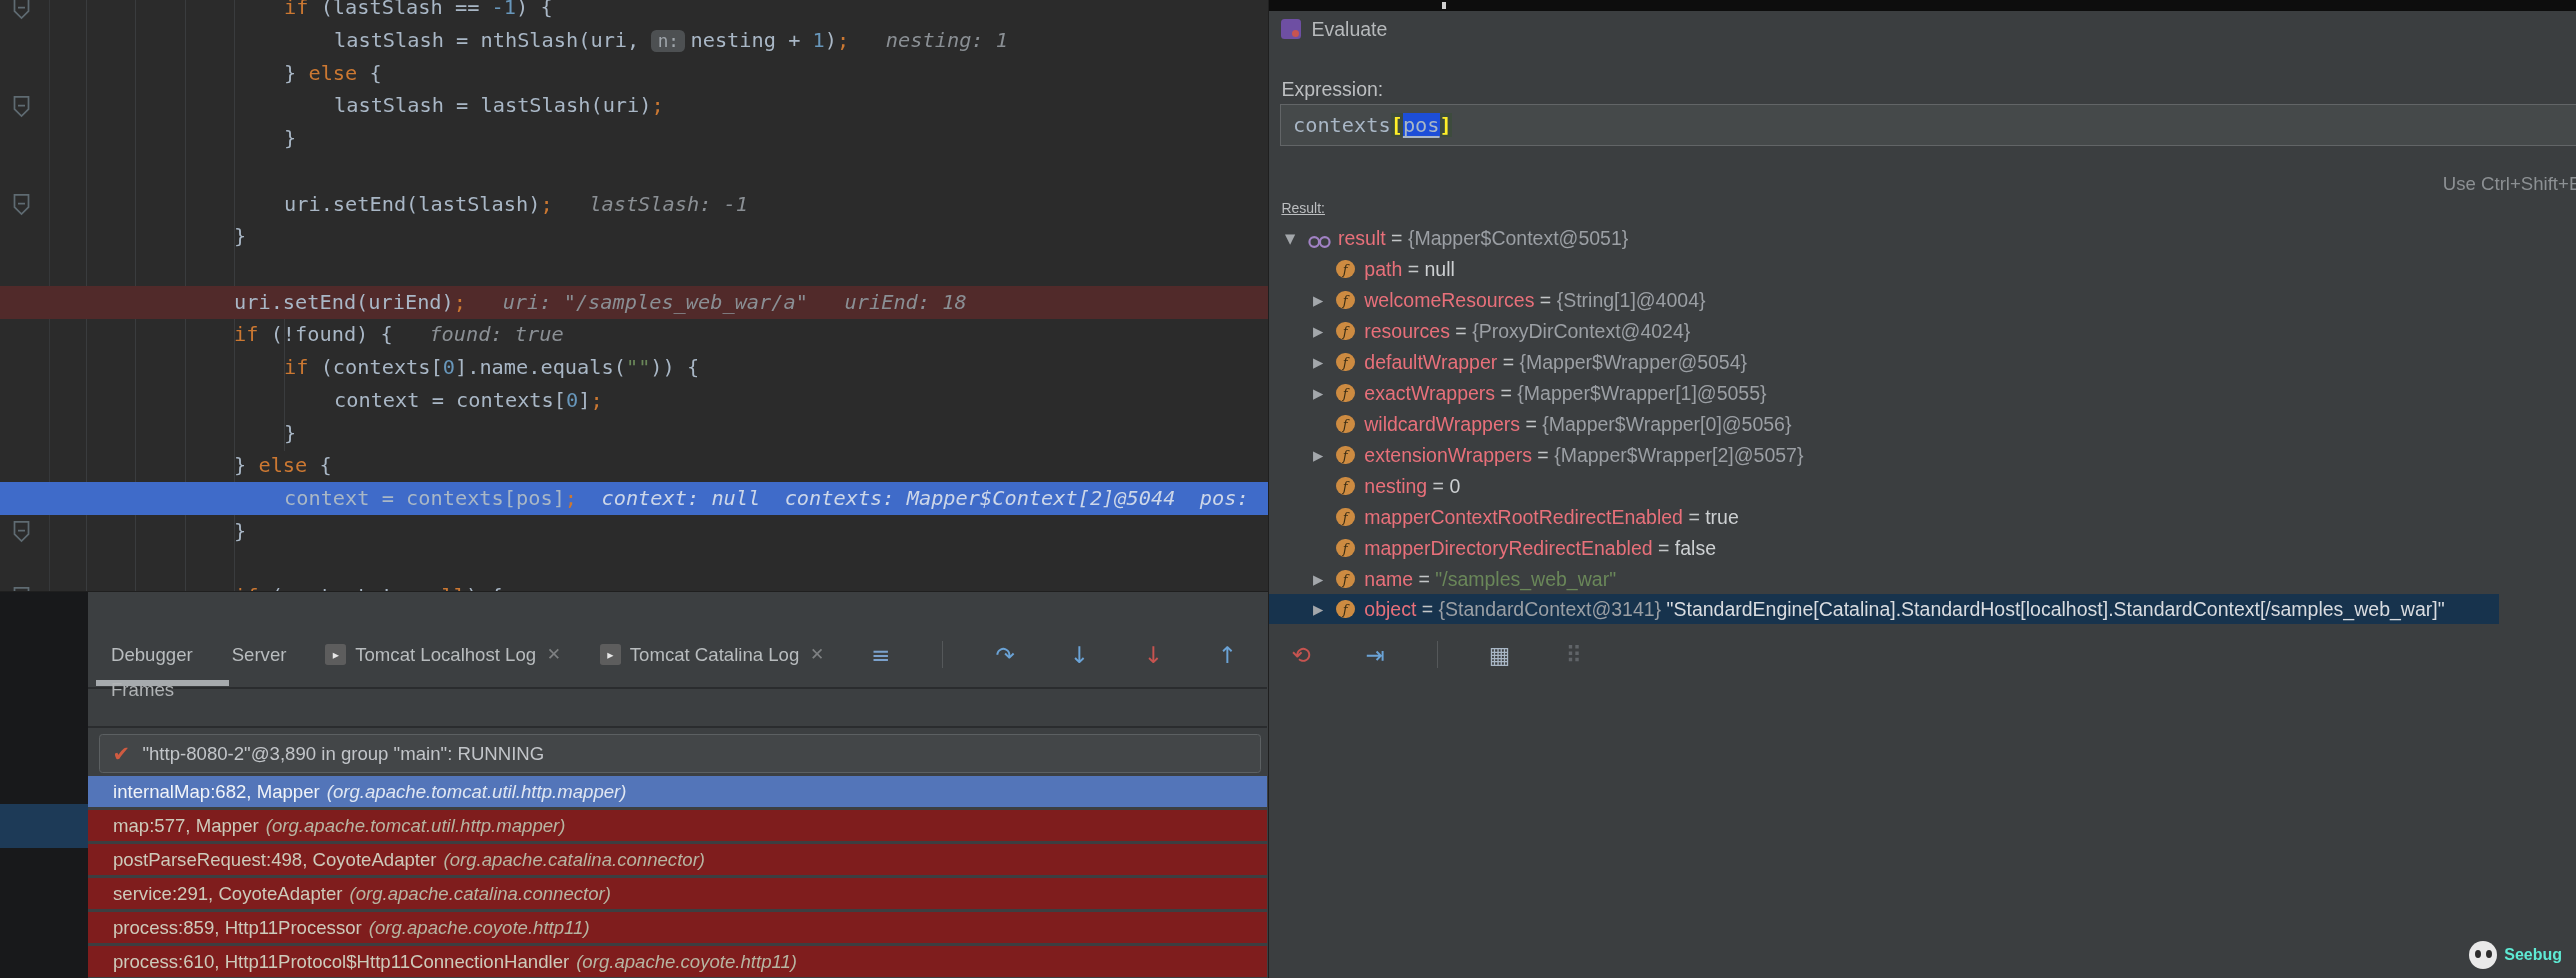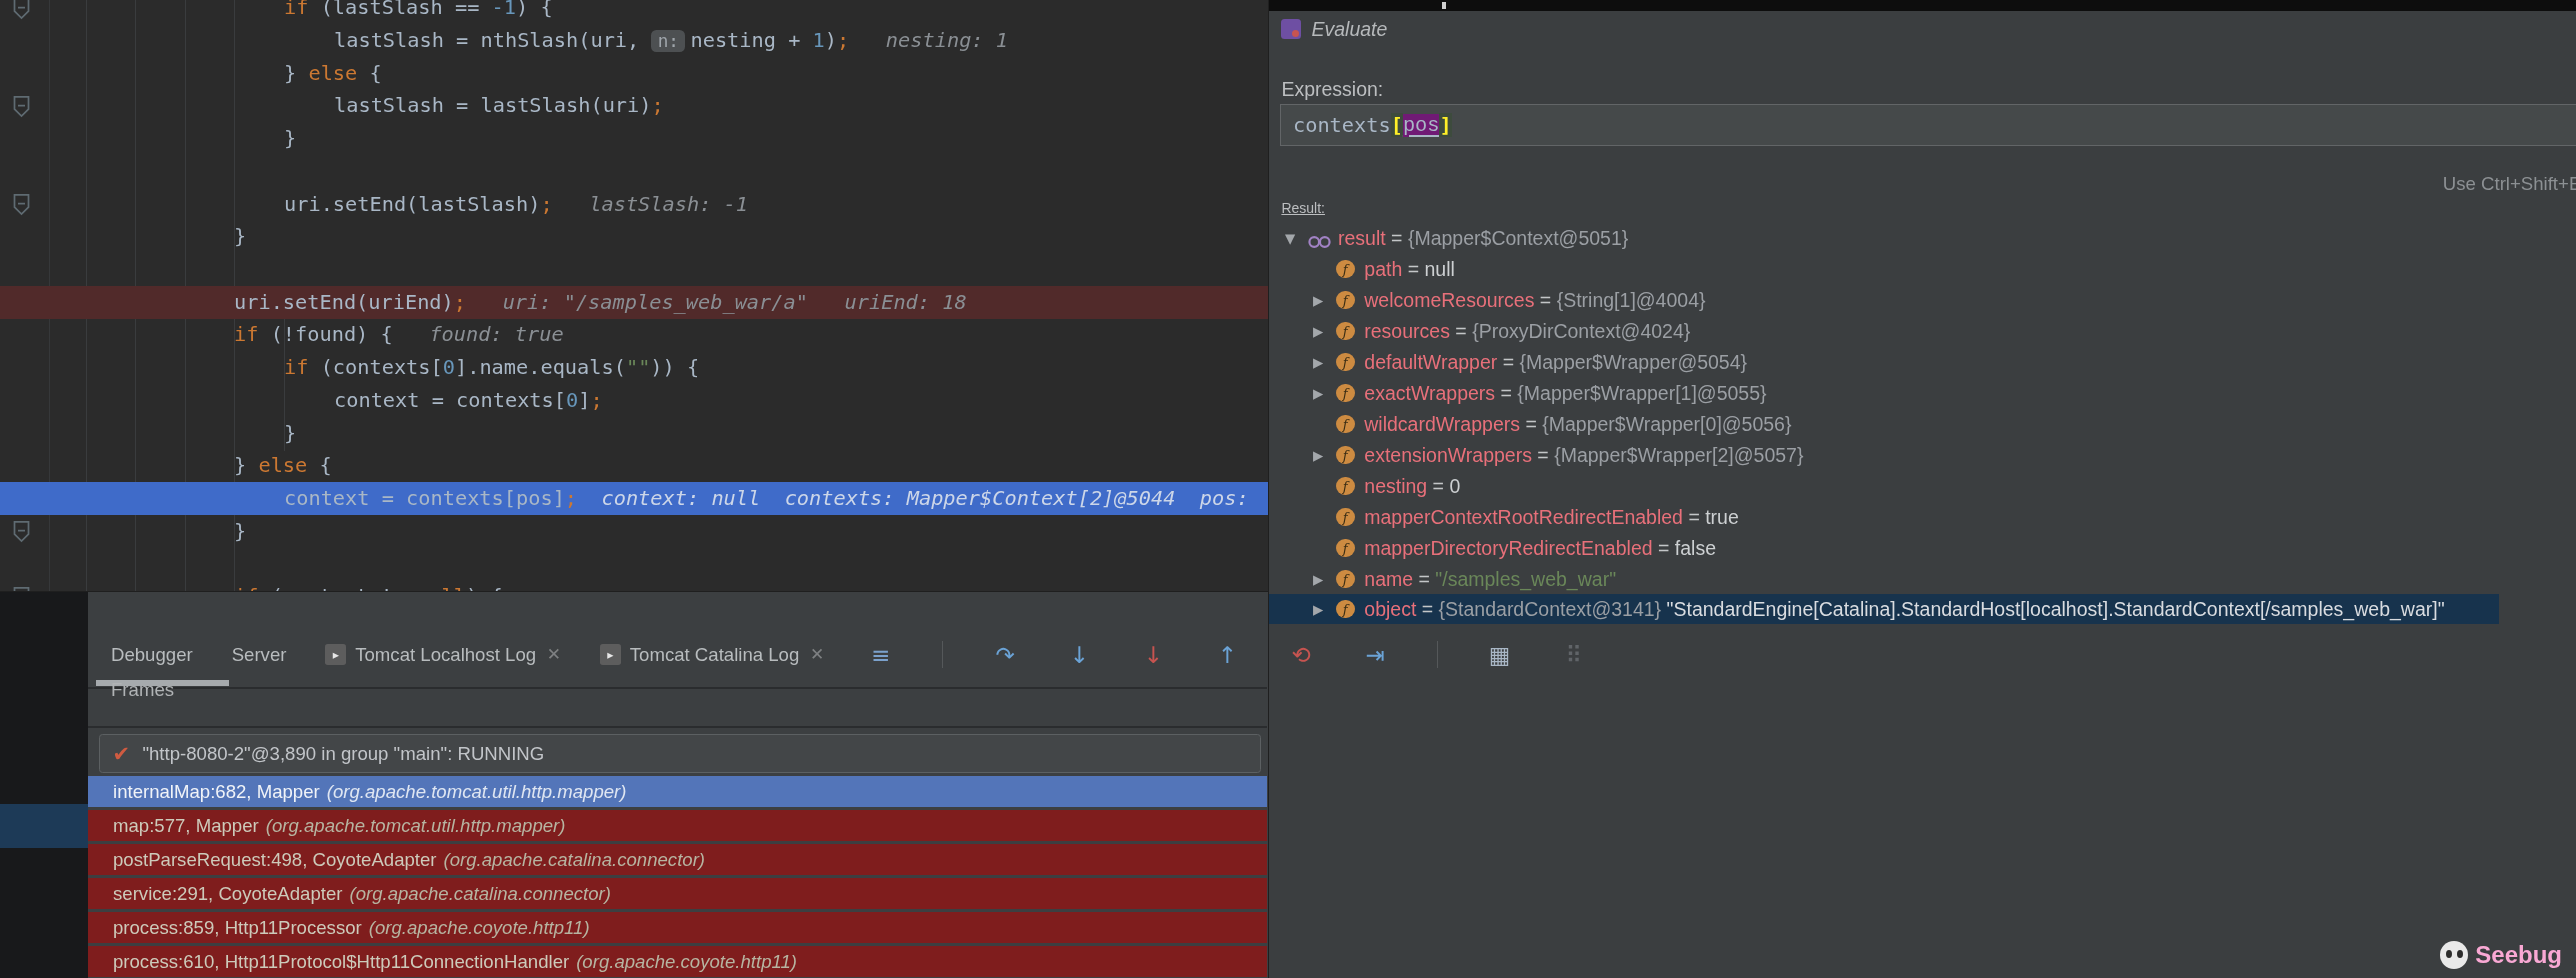--- a/index.html
+++ b/index.html
@@ -51,28 +51,28 @@
   .frame-sel .frame-pkg{color:#dfe6f2;}
   
   #right-panel{position:absolute;left:1268px;top:0;width:1308px;height:978px;background:#3b3e40;
                border-left:1.8px solid #1f1f1f;box-sizing:border-box;overflow:hidden;}
   #rp-topstrip{position:absolute;left:0;top:0;width:1308px;height:10.6px;background:#0d0d0d;}
   #rp-toptick{position:absolute;left:173px;top:1.8px;width:4.4px;height:7px;background:#cfcfcf;}
   #rp-title{position:absolute;left:12.4px;top:17.7px;display:flex;align-items:center;gap:10.6px;}
   #rp-title-icon{width:19.5px;height:19.5px;border-radius:3.5px;background:#6e4fa3;position:relative;}
   #rp-title-icon::after{content:"";position:absolute;right:1.8px;bottom:1.8px;width:7px;height:7px;
                         border-radius:50%;background:#c75450;}
-  #rp-title-label{color:#b6b9bb;font-size:19.5px;font-style:italic;}
+  #rp-title-label{color:#b6b9bb;font-size:19.5px;}
   #expr-label{position:absolute;left:12.4px;top:78px;color:#bcbec0;font-size:19.5px;}
   #expr-input{position:absolute;left:10.6px;top:104px;right:-3.5px;height:42px;background:#45494a;
               border:0.9px solid #626567;box-sizing:border-box;display:flex;align-items:center;
               font-family:"DejaVu Sans Mono",monospace;font-size:20.3px;padding-left:12.4px;white-space:pre;}
   .expr-plain{color:#a9b7c6;}
   .expr-brk{color:#ffef28;background:#3d4b3d;font-weight:bold;}
-  .expr-arg{color:#a9b7c6;background:#701a75;text-decoration:underline;text-underline-offset:3.5px;font-family:Liberation Mono, monospace;}
+  .expr-arg{color:#a9b7c6;background:#1d4ed8;text-decoration:underline;text-underline-offset:3.5px;}
   #expr-hint{position:absolute;right:-5.3px;top:173px;color:#8c9093;font-size:18.6px;white-space:nowrap;}
   #result-label{position:absolute;left:12.4px;top:200px;color:#bcbec0;font-size:14px;text-decoration:underline;}
   #result-tree{position:absolute;left:0;top:0;width:1308px;height:978px;}
   .tree-row{position:absolute;left:0;width:1230px;height:30px;display:flex;align-items:center;
             box-sizing:border-box;font-size:19.5px;white-space:pre;}
   .tree-root{padding-left:16px;}
   .tree-child{padding-left:44px;}
   .tree-selected{background:#17334d;}
   .tri{width:23px;color:#a3a7ab;font-size:13.3px;font-family:"DejaVu Sans",sans-serif;flex:none;}
   .ficon{flex:none;width:18.6px;height:18.6px;border-radius:50%;background:#cd8b41;color:#3c2e14;
@@ -81,21 +81,21 @@
   .resicon{flex:none;width:23px;height:14px;margin:0 7px 0 0;}
   .tname{color:#e8707a;}
   .teq{color:#c3c6c8;}
   .v-ref{color:#9b9fa4;} .v-pl{color:#cdd0d2;} .v-str{color:#6a8759;} .v-wh{color:#d9dce0;}
   
   #watermark{position:absolute;right:14px;bottom:8.8px;display:flex;align-items:center;gap:7px;}
   #wm-circle{width:28px;height:28px;border-radius:50%;background:#e9e9e9;position:relative;}
   #wm-circle::before,#wm-circle::after{content:"";position:absolute;top:8.8px;width:6.2px;height:8px;
         border-radius:50%;background:#2c2c2c;}
   #wm-circle::before{left:5.3px;} #wm-circle::after{right:5.3px;}
-  #wm-text{color:#f9a8d4;font-size:24px;font-weight:bold;}
+  #wm-text{color:#5eead4;font-size:16px;font-weight:bold;}
 </style>
 </head>
 <body>
 
 <div id="root">
 
   <div id="editor">
     <div id="gutter-sep"></div>
     <div class="iguide" style="left:86px"></div>
     <div class="iguide" style="left:135px"></div>

